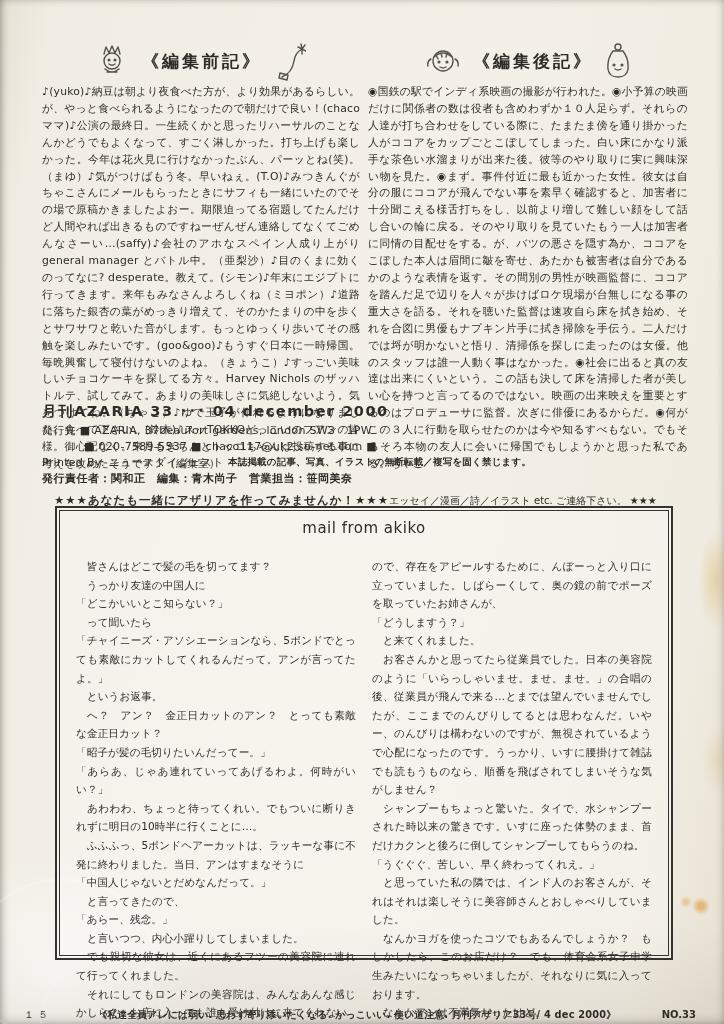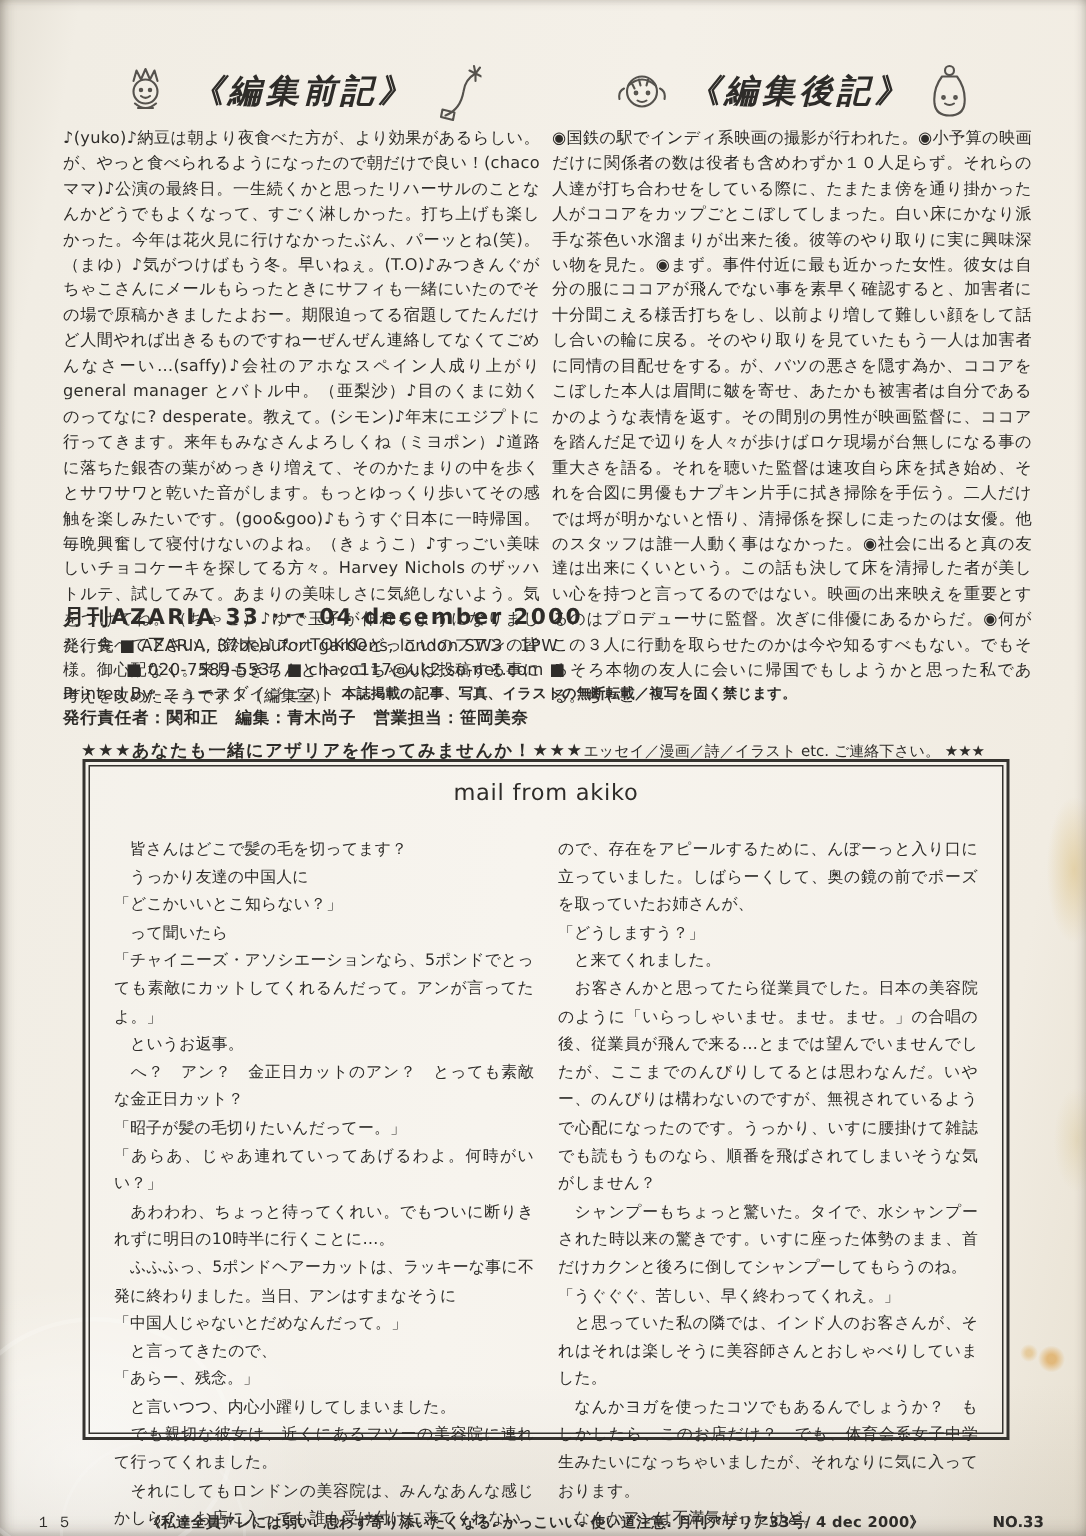--- a/index.html
+++ b/index.html
@@ -21,21 +21,21 @@
                 inset 0 6px 8px -6px rgba(60,50,40,.18);
   }
   .watermark{position:absolute;left:-30px;bottom:-20px;width:180px;height:160px;
     border:3px solid rgba(255,255,255,.35);border-radius:50%;opacity:.6;}
   .watermark.w2{left:40px;bottom:-60px;width:120px;height:120px;border-width:2px;opacity:.4;}
 
   .col{position:absolute;top:38px;}
   .col-left{left:42px;width:318px;}
   .col-right{left:368px;width:320px;}
   .col-header{display:flex;align-items:center;justify-content:center;gap:10px;height:46px;}
-  .col-title{font-size:22px;font-weight:bold;letter-spacing:3px;font-style:italic;}
+  .col-title{font-size:17px;font-weight:bold;letter-spacing:3px;}
   .doodle{flex:0 0 auto;opacity:.85;}
   .col-body{font-size:10.8px;line-height:16.9px;text-align:justify;letter-spacing:.2px;}
 
   .pub{position:absolute;left:42px;top:402px;width:640px;font-size:11px;}
   .masthead{font-size:14.5px;font-weight:bold;letter-spacing:1.5px;margin-bottom:2px;}
   .pub-line{line-height:16px;letter-spacing:.3px;}
   .pub-line.contact{padding-left:42px;}
   .pub-line.staff{font-weight:bold;letter-spacing:.5px;}
   .disclaimer{position:absolute;left:186px;top:54px;font-size:9.5px;font-weight:bold;white-space:nowrap;letter-spacing:.2px;}
   .recruit{margin-top:6px;padding-left:12px;font-size:10.5px;white-space:nowrap;}

